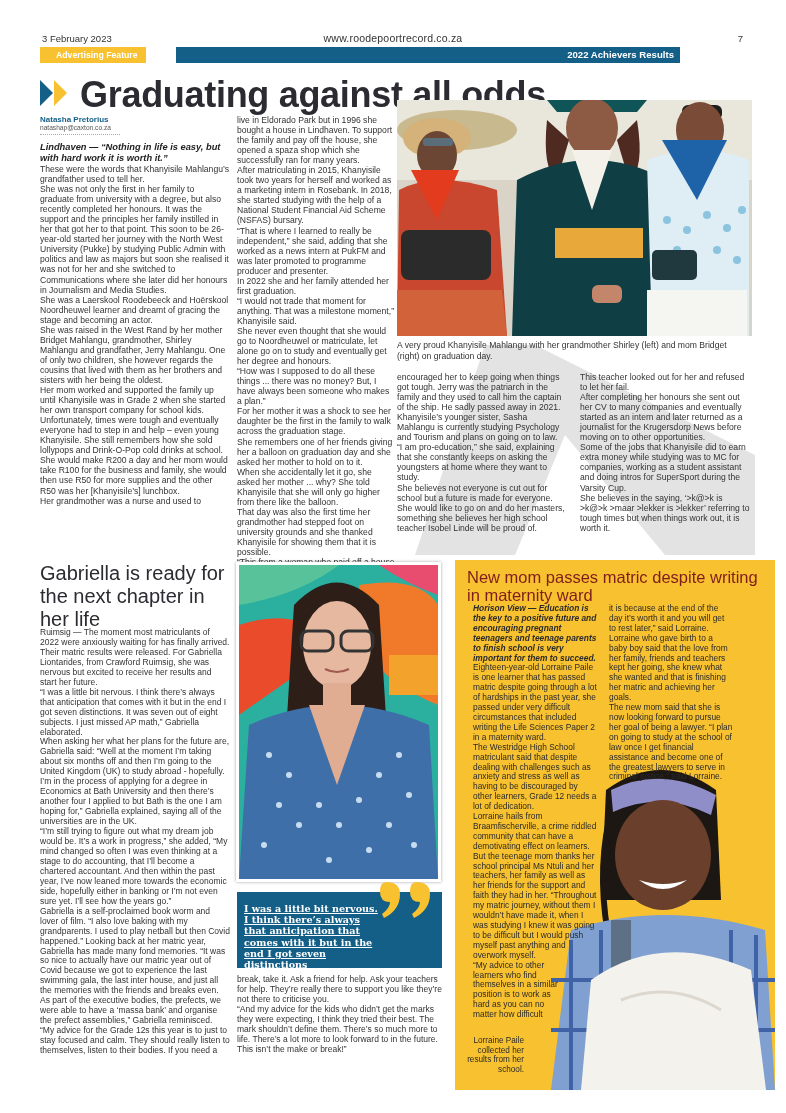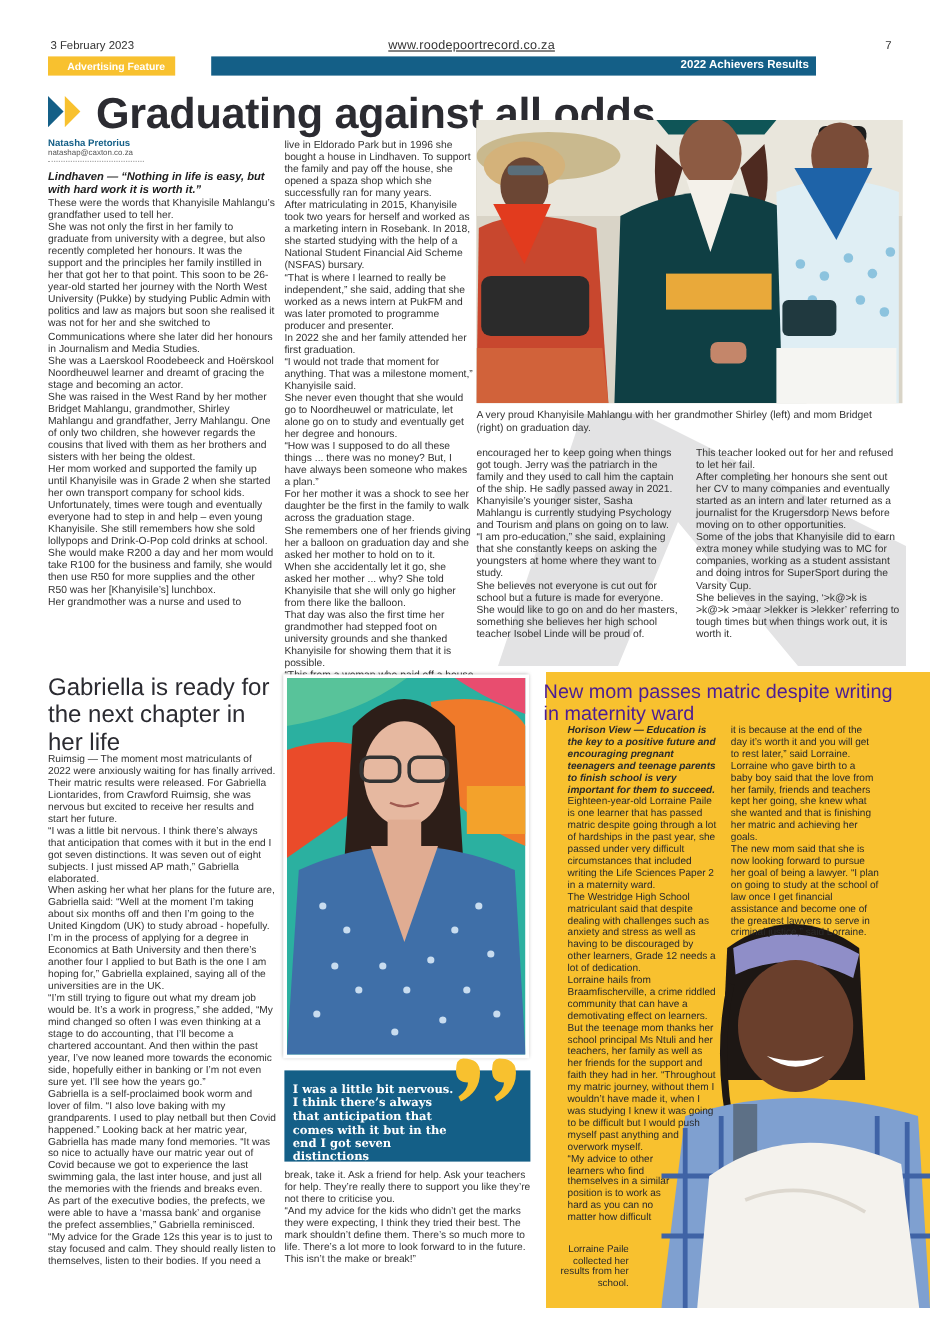--- a/index.html
+++ b/index.html
@@ -6,21 +6,21 @@
   html, body { width: 786px; height: 1113px; background: #ffffff; overflow: hidden; }
   body { position: relative; font-family: "Liberation Sans", sans-serif; color: #2a2a2a; }
   .abs { position: absolute; }
   .body-text { font-size: 8.6px; line-height: 10.05px; color: #333; }
   .body-text p { margin: 0; }
   .body-text .lead { font-weight: bold; color: #222; font-size: 9.3px; line-height: 11px; }
   .body-text em { font-style: italic; }
 
   
   .top-date { left: 42px; top: 33px; font-size: 9.5px; color: #333; }
-  .top-url { left: 0; width: 786px; top: 32px; text-align: center; font-size: 10.5px; color: #333; letter-spacing: 0.2px; text-decoration: underline; }
+  .top-url { left: 0; width: 786px; top: 32px; text-align: center; font-size: 10.5px; color: #333; letter-spacing: 0.2px; }
   .top-page { right: 43px; top: 33px; font-size: 9.5px; color: #333; }
   .feature-tab { left: 40px; top: 47px; width: 106px; height: 16px; background: #f8c12f; color: #fff; font-weight: bold; font-size: 8.7px; line-height: 16px; padding-left: 16px; }
   .section-bar { left: 176px; top: 47px; width: 504px; height: 16px; background: #145f87; color: #fff; font-weight: bold; font-size: 9.6px; line-height: 16px; text-align: right; padding-right: 6px; }
 
   
   .chevrons { left: 40px; top: 80px; width: 32px; height: 26px; }
   .headline1 { left: 80px; top: 74px; font-size: 36px; font-weight: bold; color: #2b2b31; letter-spacing: -0.3px; font-family: "Liberation Sans", sans-serif; }
   .byline { left: 40px; top: 115px; font-size: 8px; font-weight: bold; color: #145f87; }
   .byemail { left: 40px; top: 124px; font-size: 6.6px; color: #555; }
   .by-rule { left: 40px; top: 134px; width: 80px; border-top: 1px dotted #aaa; }
@@ -32,21 +32,21 @@
 
   
   .headline2 { left: 40px; top: 562px; width: 190px; font-size: 20px; line-height: 23px; color: #2b2b31; }
   .photo2 { left: 236px; top: 562px; width: 205px; height: 320px; background: #fff; box-shadow: 0 0 3px rgba(0,0,0,0.35); padding: 3px; }
   .photo2-inner { width: 100%; height: 100%; overflow: hidden; }
   .quote-box { left: 237px; top: 892px; width: 205px; height: 76px; background: #145f87; color: #fff; font-family: "DejaVu Serif", serif; font-weight: bold; font-size: 9.6px; line-height: 11.2px; padding: 11px 8px 0 7px; }
   .quote-marks { left: 378px; top: 880px; width: 60px; height: 40px; }
 
   
   .yellow-box { left: 455px; top: 560px; width: 320px; height: 530px; background: #f8c12f; overflow: hidden; }
-  .headline3 { left: 453px; top: 568px; width: 300px; font-size: 16.5px; line-height: 18px; color: #4c1d95; }
+  .headline3 { left: 467px; top: 568px; width: 300px; font-size: 16.5px; line-height: 18px; color: #7f1d1d; }
   .yellow-box-text { font-size: 8.4px; line-height: 9.9px; color: #2a2a2a; margin-left: 12px; }
   .photo3 { left: 551px; top: 760px; width: 224px; height: 330px; overflow: hidden; }
   .caption3 { left: 462px; top: 1036px; width: 62px; text-align: right; font-size: 8.2px; line-height: 9.7px; color: #2a2a2a; }
 </style>
 </head>
 <body>
 
 <div class="abs top-date">3 February 2023</div>
 <div class="abs top-url">www.roodepoortrecord.co.za</div>
 <div class="abs top-page">7</div>
@@ -198,21 +198,21 @@
           <circle cx="170" cy="230" r="3"></circle>
           <circle cx="150" cy="260" r="3"></circle>
         <circle cx="130" cy="285" r="3"></circle>
           <circle cx="90" cy="295" r="3"></circle>
           <circle cx="175" cy="280" r="3"></circle>
       </g>
     </svg>
   </div>
 </div>
 
-<div class="abs quote-box" style="padding-right:61px;">I was a little bit nervous. I think there’s always that anticipation that comes with it but in the end I got seven distinctions</div>
+<div class="abs quote-box" style="padding-right:61px;text-decoration:underline;">I was a little bit nervous. I think there’s always that anticipation that comes with it but in the end I got seven distinctions</div>
 <svg class="abs quote-marks" viewBox="0 0 60 40">
   <path d="M8 2 Q22 2 22 14 Q22 30 6 38 L4 34 Q12 28 12 22 Q2 22 2 12 Q2 2 8 2 Z" fill="#f8c12f"></path>
   <path d="M38 2 Q52 2 52 14 Q52 30 36 38 L34 34 Q42 28 42 22 Q32 22 32 12 Q32 2 38 2 Z" fill="#f8c12f"></path>
 </svg>
 
 <div class="abs body-text" style="left:237px;top:975px;width:212px;font-size:8.5px;line-height:9.95px;">
   <p>break, take it. Ask a friend for help. Ask your teachers for help. They’re really there to support you like they’re not there to criticise you.</p>
   <p>“And my advice for the kids who didn’t get the marks they were expecting, I think they tried their best. The mark shouldn’t define them. There’s so much more to life. There’s a lot more to look forward to in the future. This isn’t the make or break!”</p>
 </div>
 

